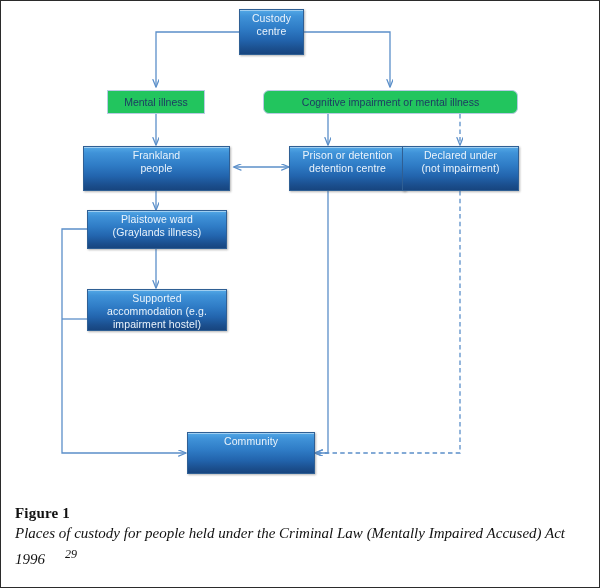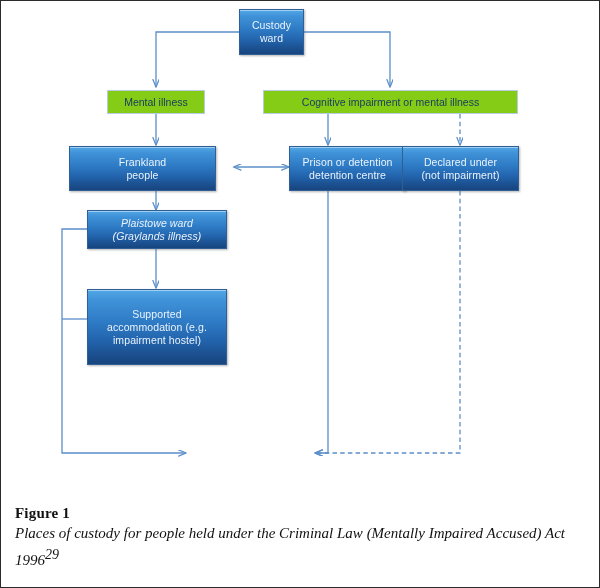--- a/index.html
+++ b/index.html
@@ -30,21 +30,21 @@
     position: absolute;
     left: 0; top: 0;
     width: 600px; height: 492px;
     pointer-events: none;
   }
 
   
   .node {
     position: absolute;
     display: flex;
-    align-items: center;
+    align-items: flex-start;
     justify-content: center;
     text-align: center;
     color: #eaf3fb;
     font-size: 10.5px;
     line-height: 13px;
     letter-spacing: .1px;
     border: 1px solid #2f5f94;
     background: linear-gradient(to bottom,
         #53a8e6 0%,
         #3f92d8 14%,
@@ -62,21 +62,21 @@
   
   .plabel {
     position: absolute;
     display: flex;
     align-items: center;
     justify-content: center;
     text-align: center;
     color: #1d3c62;
     font-size: 10.5px;
     line-height: 13px;
-    background: #84cc16;
+    background: #22c55e;
     border: 1px solid #b9cbe4;
     z-index: 3;
     padding: 2px 4px;
   }
 
   
   #caption {
     position: absolute;
     left: 0; top: 492px;
     width: 600px; height: 94px;
@@ -88,21 +88,21 @@
     font-weight: bold;
     font-size: 15px;
     line-height: 20px;
     letter-spacing: .2px;
   }
   #caption .fig-desc {
     font-style: italic;
     font-size: 15px;
     line-height: 21px;
   }
-  #caption sup { font-size: 14px; font-style: italic; }
+  #caption sup { font-size: 12px; font-style: italic; margin-left: 20px; }
 </style>
 </head>
 <body>
 
 <div id="figure-frame">
 
   <div id="diagram">
 
     <svg id="wires" viewBox="0 0 600 492">
       <defs>
@@ -138,68 +138,71 @@
 
         <path d="M327,190 L327,452 L314,452" marker-end="url(#arr)"></path>
 
         <path d="M459,190 L459,452 L314,452" stroke-dasharray="4.5,3.2" marker-end="url(#arr)"></path>
       </g>
     </svg>
 
     <div class="node" style="left:238px; top:8px; width:65px; height:46px;">
       <span class="txt">
         <span>Custody</span><br>
-        <span>ward</span>
+        <span>centre</span>
       </span>
     </div>
 
     <div class="plabel" style="left:106px; top:89px; width:98px; height:24px;">
       <span class="txt">Mental illness</span>
     </div>
 
-    <div class="plabel" style="left:262px; top:89px; width:255px; height:24px;">
+    <div class="plabel" style="left:262px; top:89px; width:255px; height:24px;border-radius:6px;">
       <span class="txt">Cognitive impairment or mental illness</span>
     </div>
 
-    <div class="node" style="left:68px; top:145px; width:147px; height:45px;">
+    <div class="node" style="left:82px; top:145px; width:147px; height:45px;">
       <span class="txt">
         <span>Frankland</span><br>
         <span>people</span>
       </span>
     </div>
 
     <div class="node" style="left:288px; top:145px; width:117px; height:45px;">
       <span class="txt">
         <span>Prison or detention</span><br>
         <span>detention centre</span>
       </span>
     </div>
 
     <div class="node" style="left:401px; top:145px; width:117px; height:45px;">
       <span class="txt">
         <span>Declared under</span><br>
         <span>(not impairment)</span>
       </span>
     </div>
 
-    <div class="node" style="left:86px; top:209px; width:140px; height:39px;font-style:italic;">
+    <div class="node" style="left:86px; top:209px; width:140px; height:39px;">
       <span class="txt">
         <span>Plaistowe ward</span><br>
         <span>(Graylands illness)</span>
       </span>
     </div>
 
-    <div class="node" style="left:86px; top:288px; width:140px; height:76px;">
+    <div class="node" style="left:86px; top:288px; width:140px; height:42px;">
       <span class="txt">
         <span>Supported</span><br>
         <span>accommodation (e.g.</span><br>
         <span>impairment hostel)</span>
       </span>
     </div>
 
+    <div class="node" style="left:186px; top:431px; width:128px; height:42px;">
+      <span class="txt">Community</span>
+    </div>
 
   </div>
 
   <div id="caption">
     <div class="fig-label">Figure 1</div>
     <div class="fig-desc"><span>Places of custody for people held under the Criminal Law  (Mentally Impaired Accused) Act 1996</span><sup>29</sup></div>
   </div>
 
 </div>
 

